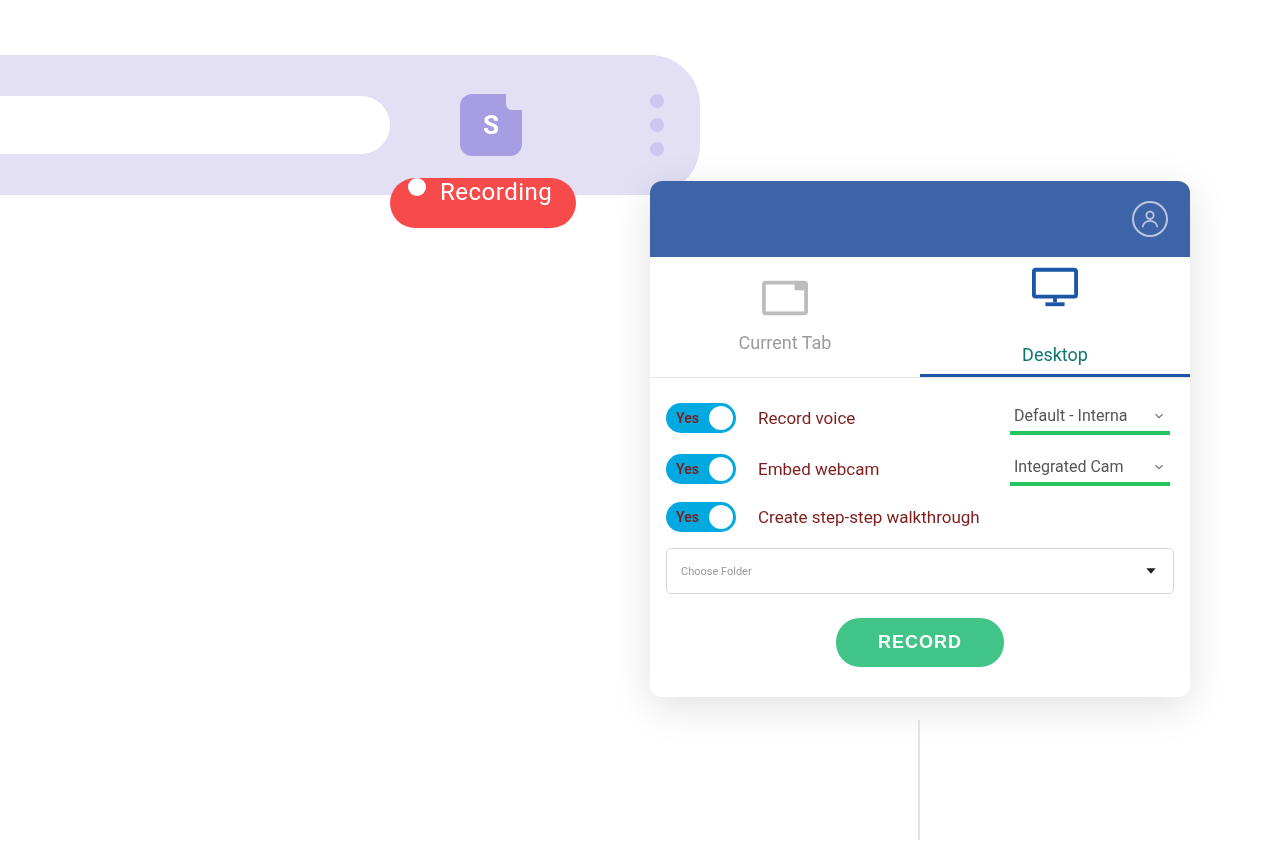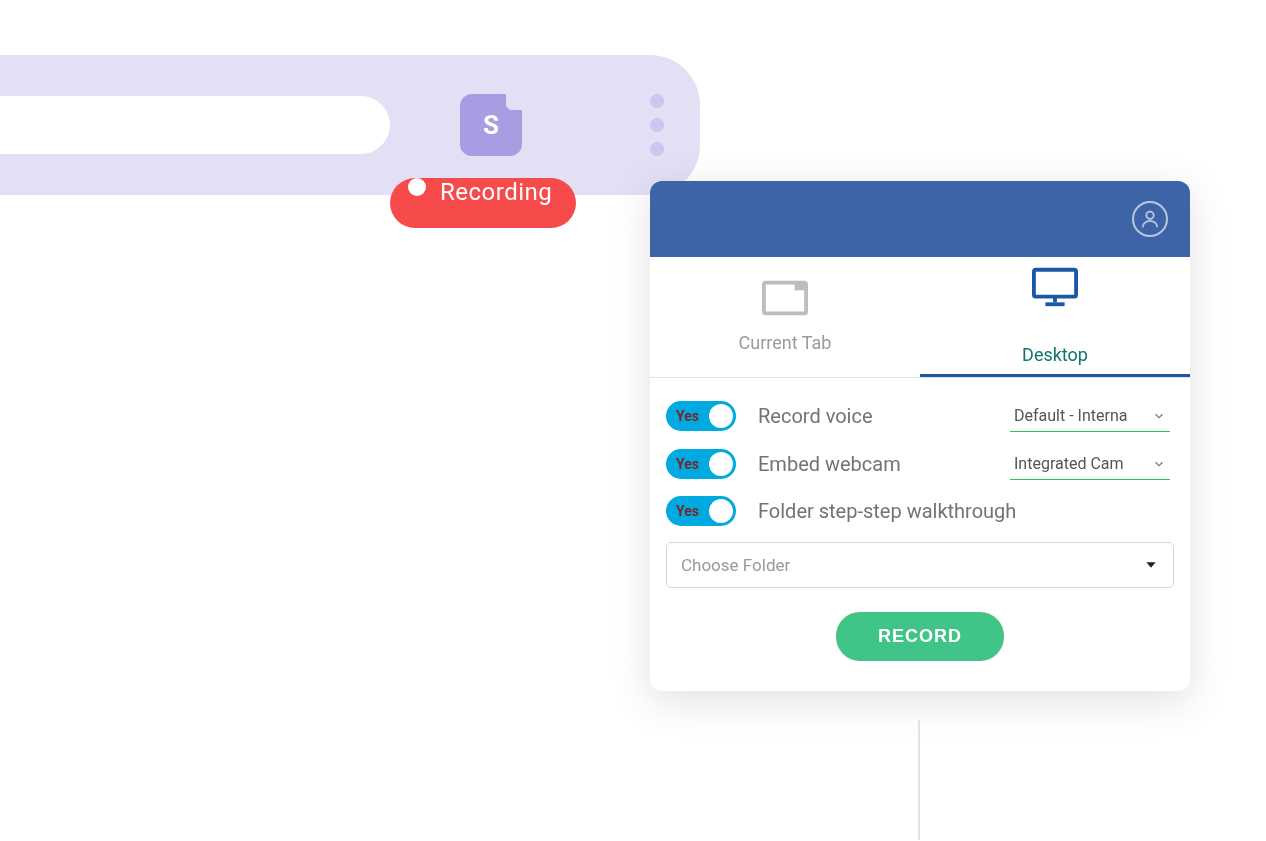--- a/index.html
+++ b/index.html
@@ -178,26 +178,26 @@
   }
   .toggle-knob {
     position: absolute;
     right: 3px;
     width: 24px;
     height: 24px;
     border-radius: 50%;
     background: #fff;
   }
   .option-label {
-    color: #737373;
-    font-size: 20px;
+    color: #7f1d1d;
+    font-size: 17px;
     flex: 1;
   }
   .select {
-    border-bottom: 1px solid #22c55e;
+    border-bottom: 4px solid #22c55e;
     width: 160px;
     display: flex;
     align-items: center;
     justify-content: space-between;
     padding: 6px 4px;
     color: #555;
     font-size: 16px;
     cursor: pointer;
     white-space: nowrap;
     overflow: hidden;
@@ -211,21 +211,21 @@
   .field {
     width: 100%;
     height: 46px;
     border: 1px solid #d6d6d6;
     border-radius: 5px;
     display: flex;
     align-items: center;
     padding: 0 14px;
     margin-bottom: 10px;
     color: #999;
-    font-size: 17px;
+    font-size: 11px;
     cursor: text;
     justify-content: space-between;
   }
   .field svg { width: 16px; height: 16px; }
 
   .actions {
     display: flex;
     justify-content: center;
     padding: 14px 0 30px 0;
   }
@@ -326,21 +326,21 @@
             <path d="M6 9l6 6 6-6" fill="none" stroke="#777" stroke-width="2"></path>
           </svg>
       </div>
     </div>
 
     <div class="option-row">
       <div class="toggle">
         <span class="toggle-label">Yes</span>
         <span class="toggle-knob"></span>
       </div>
-      <span class="option-label">Folder step-step walkthrough</span>
+      <span class="option-label">Create step-step walkthrough</span>
     </div>
   </div>
 
   <div class="fields">
     <div class="field">
       <span>Choose Folder</span>
       <svg viewBox="0 0 24 24">
           <path d="M5 8l7 8 7-8" fill="#222"></path>
         </svg>
     </div>

